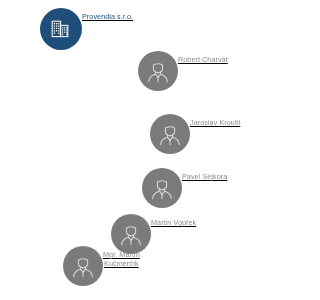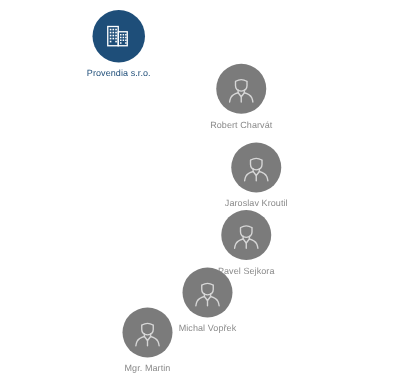--- a/index.html
+++ b/index.html
@@ -14,23 +14,23 @@
     overflow: hidden;
   }
   #org-chart {
     position: relative;
     width: 299px;
     height: 300px;
   }
   .node {
     position: absolute;
     display: flex;
-    flex-direction: column;
-    align-items: center;
+    flex-direction: row;
     width: 110px;
+    text-decoration: underline;
   }
   .node-circle {
     border-radius: 50%;
     display: flex;
     align-items: center;
     justify-content: center;
     box-sizing: border-box;
   }
   .company .node-circle {
     width: 42px;
@@ -153,21 +153,21 @@
   <g fill="none" stroke="#d6d6d6" stroke-width="1.1" stroke-linecap="round" stroke-linejoin="round">
     <path d="M10.6 9.0 Q15 6.4 19.4 9.0"></path>
     <path d="M10.4 9.2 L10.4 12.6 Q10.4 16.4 15 16.9 Q19.6 16.4 19.6 12.6 L19.6 9.2"></path>
     <path d="M12.5 15.9 L12.5 18.2 Q8.0 19.4 6.6 22.2 Q5.9 23.8 5.7 25.6"></path>
     <path d="M17.5 15.9 L17.5 18.2 Q22.0 19.4 23.4 22.2 Q24.1 23.8 24.3 25.6"></path>
     <path d="M12.5 18.2 L15 21.4 L17.5 18.2"></path>
     <path d="M15 21.4 L15 25.6"></path>
   </g>
 </svg>
       </div>
-      <div class="node-label">Michal Vopřek</div>
+      <div class="node-label">Martin Vopřek</div>
     </div>
     <div class="node person" style="left: 63px; top: 246px;">
       <div class="node-circle">
 <svg width="30" height="30" viewBox="0 0 30 30" aria-hidden="true">
   <g fill="none" stroke="#d6d6d6" stroke-width="1.1" stroke-linecap="round" stroke-linejoin="round">
     <path d="M10.6 9.0 Q15 6.4 19.4 9.0"></path>
     <path d="M10.4 9.2 L10.4 12.6 Q10.4 16.4 15 16.9 Q19.6 16.4 19.6 12.6 L19.6 9.2"></path>
     <path d="M12.5 15.9 L12.5 18.2 Q8.0 19.4 6.6 22.2 Q5.9 23.8 5.7 25.6"></path>
     <path d="M17.5 15.9 L17.5 18.2 Q22.0 19.4 23.4 22.2 Q24.1 23.8 24.3 25.6"></path>
     <path d="M12.5 18.2 L15 21.4 L17.5 18.2"></path>

